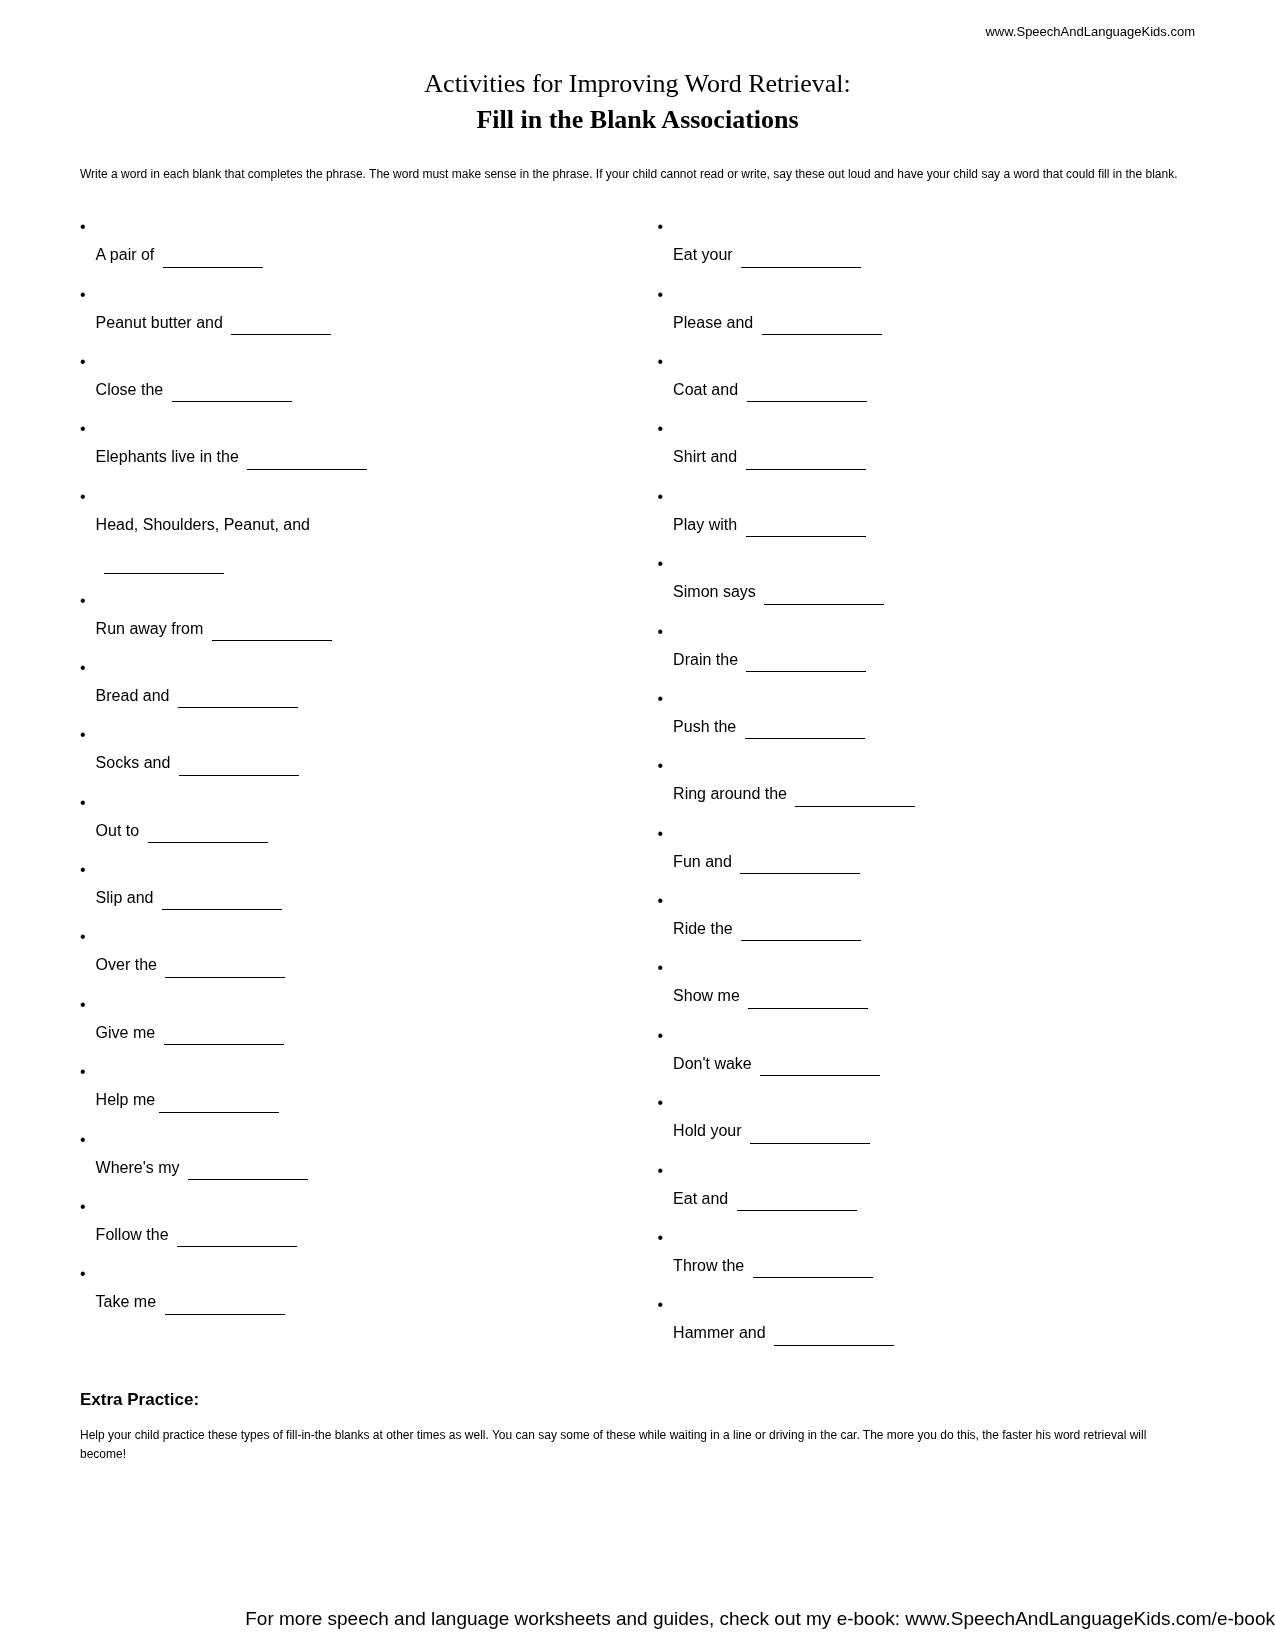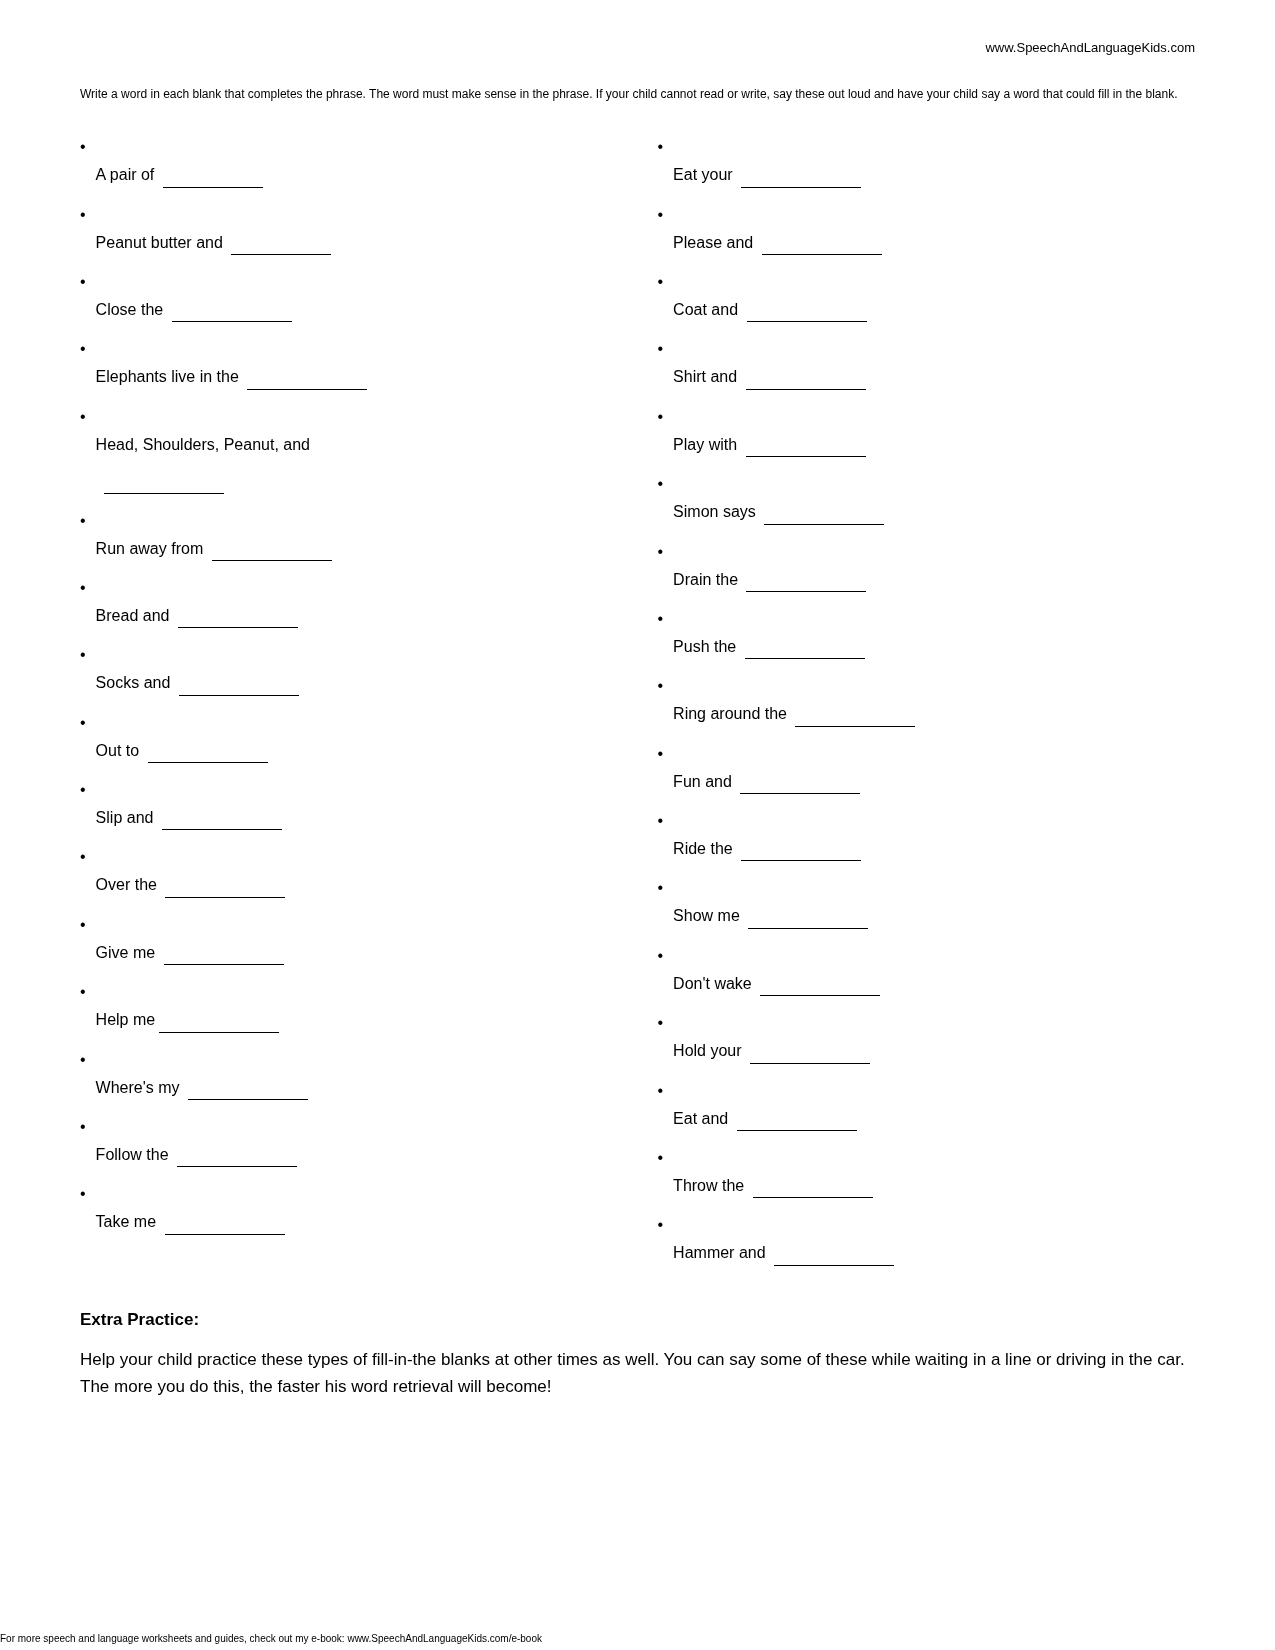--- a/index.html
+++ b/index.html
@@ -8,21 +8,21 @@
       font-family: Georgia, 'Times New Roman', serif;
       font-size: 16px;
       color: #000;
       width: 1275px;
       min-height: 1650px;
       position: relative;
     }
     .page {
       width: 1275px;
       min-height: 1650px;
-      padding: 40px 80px 60px 80px;
+      padding: 24px 80px 60px 80px;
       position: relative;
     }
     .website-url {
       text-align: right;
       font-size: 13px;
       color: #000;
       margin-bottom: 30px;
       font-family: Arial, sans-serif;
     }
     .title-section {
@@ -81,51 +81,55 @@
     .extra-practice {
       margin-top: 10px;
     }
     .extra-practice-title {
       font-size: 17px;
       font-weight: bold;
       font-family: Arial, sans-serif;
       margin-bottom: 16px;
     }
     .extra-practice-text {
-      font-size: 17px;
+      font-size: 12px;
       line-height: 1.6;
       font-family: Arial, sans-serif;
     }
     .footer {
       position: absolute;
-      bottom: 6px;
+      bottom: 20px;
       left: 0;
       right: 0;
-      text-align: left;
-      font-size: 10px;
+      text-align: right;
+      font-size: 19px;
       font-family: Arial, sans-serif;
       color: #000;
     }
     .continuation-line {
       padding-left: 20px;
       font-family: Arial, sans-serif;
       font-size: 16px;
       line-height: 1.4;
       margin-bottom: 14px;
     }
   </style>
 </head>
 <body>
 
 <div class="page">
 
   <div class="website-url">
     <span>www.SpeechAndLanguageKids.com</span>
   </div>
 
+  <div class="title-section">
+    <div class="title-line1">Activities for Improving Word Retrieval:</div>
+    <div class="title-line2">Fill in the Blank Associations</div>
+  </div>
 
   <div class="instructions">Write a word in each blank that completes the phrase.  The word must make sense in the phrase.  If your child cannot read or write, say these out loud and have your child say a word that could fill in the blank.</div>
 
   <div class="columns-container">
 
     <div class="column">
 
       <div class="list-item">
         <span class="bullet">•</span>
         <span class="item-text">A pair of <span class="blank">&nbsp;&nbsp;&nbsp;&nbsp;&nbsp;&nbsp;&nbsp;&nbsp;&nbsp;&nbsp;&nbsp;&nbsp;</span></span>

